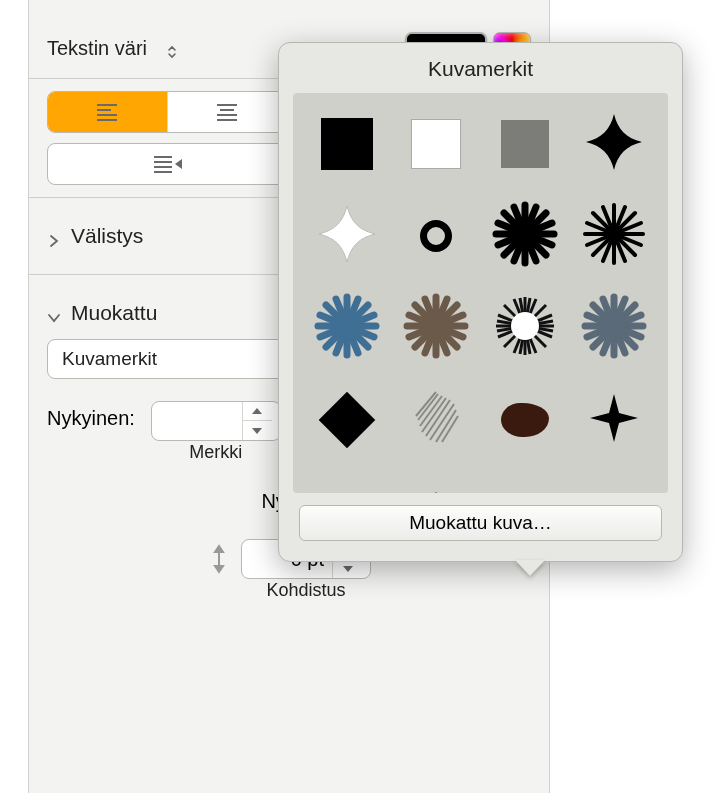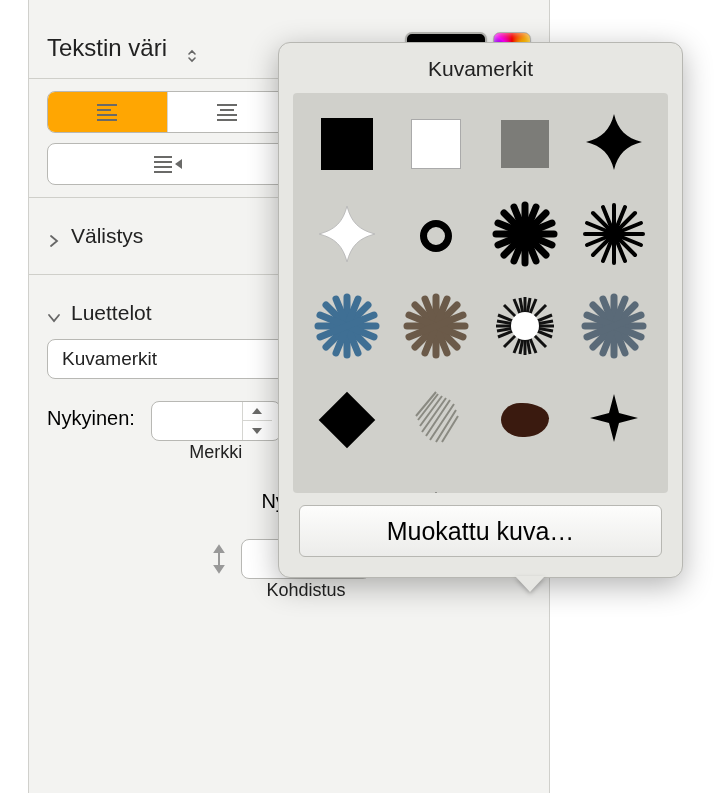--- a/index.html
+++ b/index.html
@@ -29,21 +29,21 @@
   .row {
     display: flex;
     align-items: center;
     margin-bottom: 14px;
   }
   .text-color-row {
     justify-content: space-between;
     padding-top: 14px;
   }
   .popup-label {
-    font-size: 24px;
+    font-size: 20px;
     color: #222;
     display: flex;
     align-items: center;
     gap: 18px;
   }
   .caret-icon {
     display: inline-block;
     width: 14px;
     height: 14px;
   }
@@ -246,25 +246,25 @@
   .blt-square-gray{width:48px;height:48px;background:#7c7c78;}
   .blt-star4-black svg,.blt-star4-white svg{width:60px;height:60px;}
   .blt-circle-ring{width:32px;height:32px;border:7px solid #000;border-radius:50%;}
   .blt-burst svg{width:66px;height:66px;}
   .blt-diamond-black{width:40px;height:40px;background:#000;transform:rotate(45deg);}
   .blt-scribble svg{width:64px;height:64px;}
   .blt-blob{width:48px;height:34px;background:#3a1a0f;border-radius:40% 55% 50% 45% / 50% 45% 55% 50%;}
   .blt-sparkle svg{width:52px;height:52px;}
   .custom-btn{
     margin:12px 6px 0;
-    height:52px;
+    height:36px;
     border-radius:6px;
     border:1px solid #b7b7b2;
     background:linear-gradient(#fdfdfc,#ececea);
-    font-size:25px;
+    font-size:19px;
     display:flex;align-items:center;justify-content:center;
     cursor:pointer;
   }
   .pop-tail{
     position:absolute;
     bottom:-15px;
     left:50%;
     transform:translateX(34px);
     width:0;height:0;
     border-left:15px solid transparent;
@@ -338,21 +338,21 @@
   </div>
 
   <div class="divider"></div>
 
   <div class="section-header">
     <span class="disclosure">
       <svg viewBox="0 0 14 14">
           <path d="M2 4 L7 10 L12 4" stroke="#666" stroke-width="1.8" fill="none" stroke-linecap="round"></path>
         </svg>
     </span>
-    <span>Luettelot</span>
+    <span>Muokattu</span>
   </div>
 
   <div class="list-style-select">
     <span>Kuvamerkit</span>
   </div>
 
   <div class="sisennys-row">
     <div class="sisennys-label">Nykyinen:</div>
     <div class="spin-group">
       <div class="spin-field">

